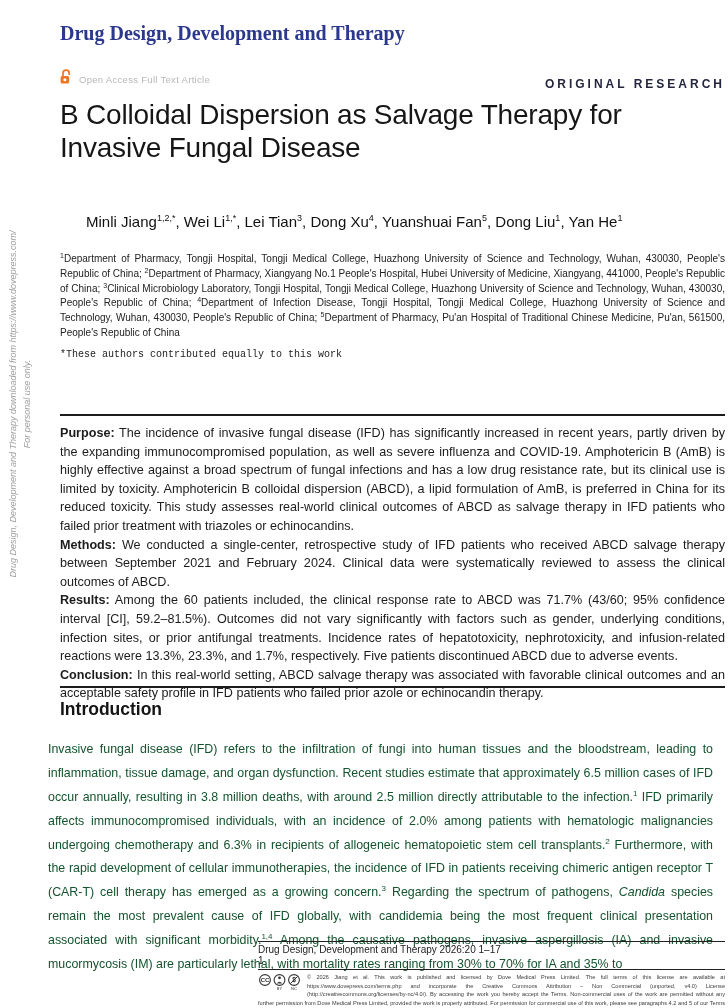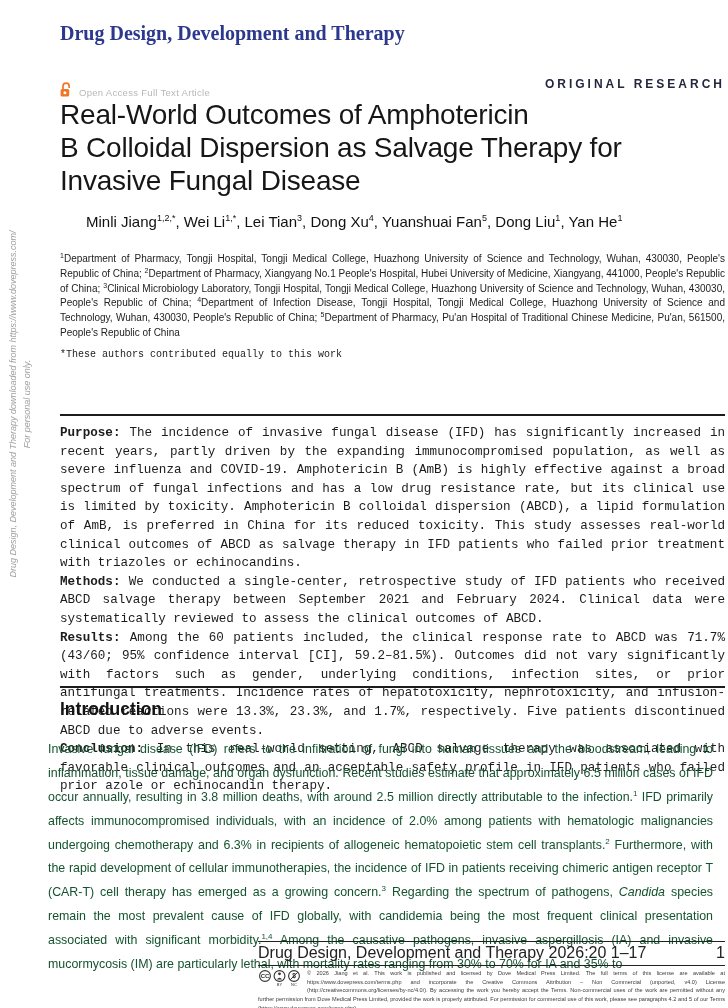--- a/index.html
+++ b/index.html
@@ -14,21 +14,21 @@
   
   .header-row{position:absolute;left:60px;top:16px;width:665px;display:flex;
     align-items:flex-start;}
   .journal-name{font-family:"Liberation Serif",serif;font-weight:bold;font-size:20px;
     color:#2b388d;margin-top:6px;}
   .logo-block{text-align:right;}
   .logo-main{font-family:"Liberation Serif",serif;font-weight:bold;font-size:25px;
     color:#27348b;line-height:1.05;}
   .logo-sub{font-size:10.5px;color:#27348b;margin-top:1px;}
 
-  .oa-row{position:absolute;left:60px;top:82px;display:flex;align-items:center;gap:6px;justify-content:center;}
+  .oa-row{position:absolute;left:60px;top:69px;display:flex;align-items:center;gap:6px;justify-content:center;}
   .oa-label{font-size:9.5px;color:#b7b7b7;letter-spacing:.3px;}
 
   .article-type{position:absolute;right:3px;top:77px;font-size:12px;font-weight:600;
     letter-spacing:3px;color:#23263e;}
 
   
   .title{position:absolute;left:60px;top:98px;width:650px;font-size:28px;
     line-height:33px;color:#161616;letter-spacing:-.2px;}
   .authors{position:absolute;left:60px;top:213px;width:660px;font-size:15px;color:#111;margin-left:26px;}
   .authors sup{font-size:9px;line-height:0;}
@@ -37,39 +37,39 @@
   .affils sup{font-size:7px;line-height:0;}
   .equal-note{position:absolute;left:60px;top:349px;font-size:10px;color:#222;font-family:Liberation Mono, monospace;}
   .correspond{position:absolute;left:60px;top:372px;width:665px;font-size:10px;
     line-height:14.5px;color:#222;}
 
   .hr1{position:absolute;left:60px;top:414px;width:665px;border-top:2px solid #1c1c1c;}
   .hr2{position:absolute;left:60px;top:686px;width:665px;border-top:2px solid #1c1c1c;}
 
   
   .abstract{position:absolute;left:60px;top:424px;width:665px;
-    font-family:Liberation Mono, monospace;font-size:12.6px;line-height:18.6px;
+    font-family:Liberation Sans, sans-serif;font-size:12.6px;line-height:18.6px;
     text-align:justify;color:#1c1c1c;}
   .abstract p{margin:0;}
   .abstract b{font-weight:bold;}
 
   
   .intro-head{position:absolute;left:60px;top:699px;font-size:17.5px;font-weight:bold;
     color:#141414;}
   .intro-para{position:absolute;left:48px;top:726px;width:665px;
     font-family:Liberation Sans, sans-serif;font-size:12.4px;line-height:23.8px;
     text-align:justify;color:#14532d;}
   .intro-para sup{font-size:8px;line-height:0;}
 
   
   .dates{position:absolute;left:60px;top:964px;font-size:10px;line-height:13.5px;color:#444;}
   .footer-main{position:absolute;left:258px;top:941px;width:467px;}
   .fm-rule{border-top:1.5px solid #222;}
   .fm-journal{display:flex;justify-content:space-between;align-items:baseline;
-    font-size:16px;color:#222;padding:2px 0 3px 0;}
+    font-size:10px;color:#222;padding:2px 0 3px 0;flex-direction:column;}
   .fm-license{margin-top:3px;font-size:5.6px;line-height:1.55;text-align:justify;
     color:#3b3b3b;}
   .cc-badge{float:left;margin:1px 4px 0 0;}
 </style>
 </head>
 <body>
 
 <div class="page">
 
   <div class="sidebar-rot">
@@ -88,21 +88,20 @@
         <rect x="0.6" y="7" width="8.6" height="7.6" rx="1.5" fill="#ee7624"></rect>
         <circle cx="4.9" cy="10.7" r="1.5" fill="#ffffff"></circle>
       </svg>
     </span>
     <span class="oa-label">Open Access Full Text Article</span>
   </div>
 
   <div class="article-type">ORIGINAL RESEARCH</div>
 
   <div class="title">
-      <div>Real-World Outcomes of Amphotericin</div>
       <div>B Colloidal Dispersion as Salvage Therapy for</div>
       <div>Invasive Fungal Disease</div>
     </div>
 
   <div class="authors"><span>Minli Jiang<sup>1,2,*</sup></span>, <span>Wei Li<sup>1,*</sup></span>, <span>Lei Tian<sup>3</sup></span>, <span>Dong Xu<sup>4</sup></span>, <span>Yuanshuai Fan<sup>5</sup></span>, <span>Dong Liu<sup>1</sup></span>, <span>Yan He<sup>1</sup></span></div>
 
   <p class="affils"><sup>1</sup>Department of Pharmacy, Tongji Hospital, Tongji Medical College, Huazhong University of Science and Technology, Wuhan, 430030, People's Republic of China; <sup>2</sup>Department of Pharmacy, Xiangyang No.1 People's Hospital, Hubei University of Medicine, Xiangyang, 441000, People's Republic of China; <sup>3</sup>Clinical Microbiology Laboratory, Tongji Hospital, Tongji Medical College, Huazhong University of Science and Technology, Wuhan, 430030, People's Republic of China; <sup>4</sup>Department of Infection Disease, Tongji Hospital, Tongji Medical College, Huazhong University of Science and Technology, Wuhan, 430030, People's Republic of China; <sup>5</sup>Department of Pharmacy, Pu'an Hospital of Traditional Chinese Medicine, Pu'an, 561500, People's Republic of China</p>
 
   <div class="equal-note">*These authors contributed equally to this work</div>
 

